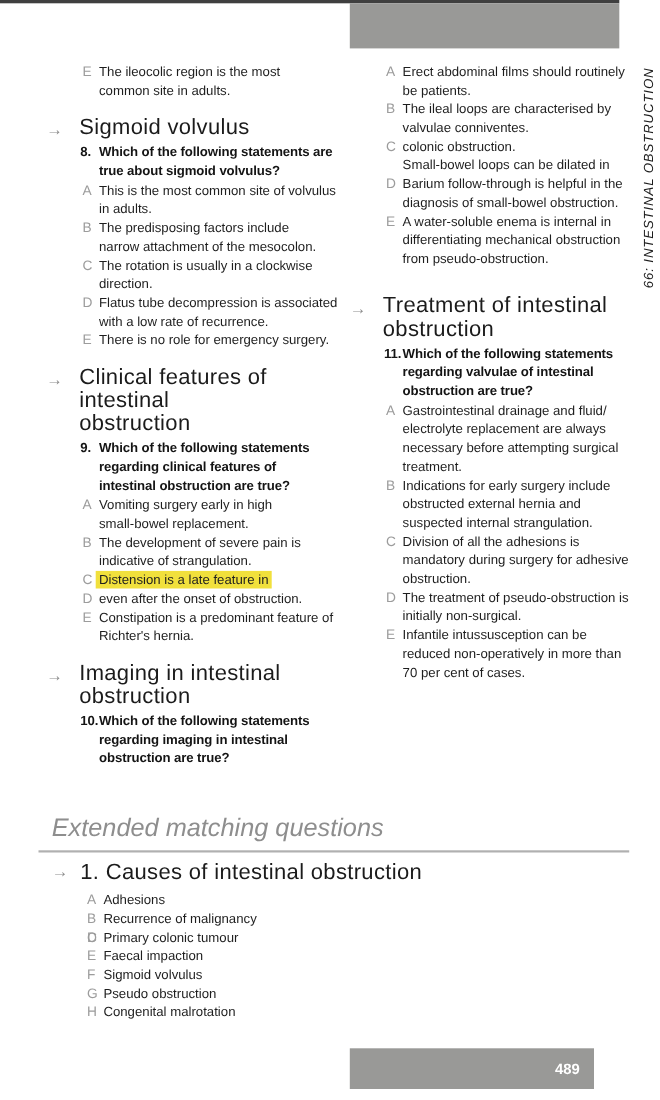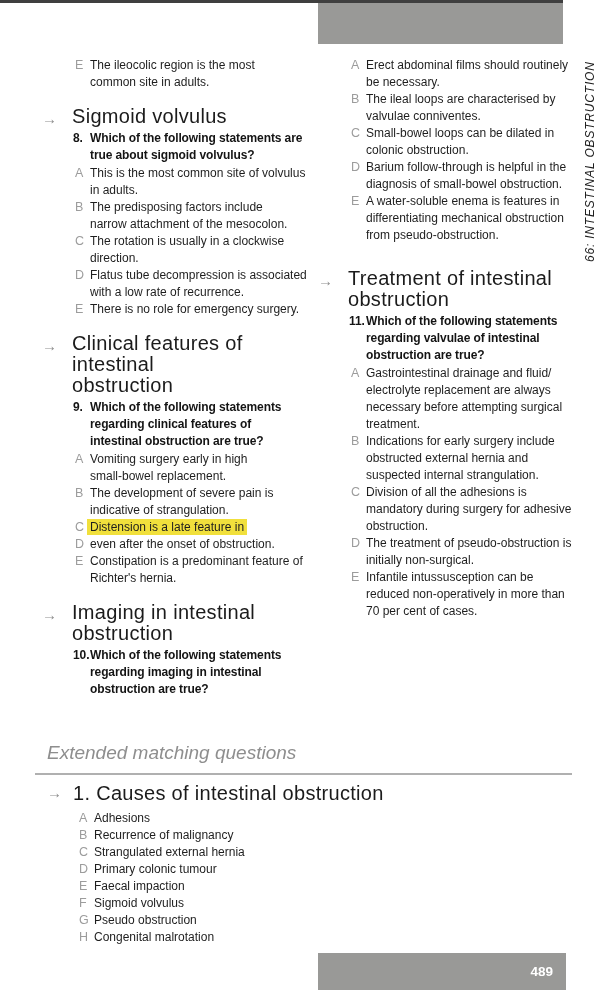--- a/index.html
+++ b/index.html
@@ -1,38 +1,38 @@
 <!DOCTYPE html>
 <html><head>
 <meta charset="utf-8">
 <style>
   html,body{margin:0;padding:0;background:#e8e8e8;}
   .page{position:relative;width:600px;height:1000px;background:#ffffff;overflow:hidden;
         font-family:"Liberation Sans",sans-serif;color:#1e1e1e;}
   .top-rule{position:absolute;left:0;top:0;width:563px;height:3px;background:#3f3f3f;}
   .header-bar{position:absolute;left:318px;top:3px;width:245px;height:41px;background:var(--bar);}
-  .footer-bar{position:absolute;left:318px;top:953px;width:248px;height:37px;background:var(--bar);text-align:right;}
+  .footer-bar{position:absolute;left:318px;top:953px;width:222px;height:37px;background:var(--bar);text-align:right;}
   .pagenum{color:#ffffff;font-weight:bold;font-size:13.5px;line-height:37px;padding-right:13px;display:inline-block;}
   .side-tab{position:absolute;top:56px;right:3px;height:212px;writing-mode:vertical-rl;transform:rotate(180deg);
             font-style:italic;font-size:12px;letter-spacing:.8px;color:#1c1c1c;text-align:center;white-space:nowrap;}
   .col{position:absolute;top:57px;width:272px;font-size:12px;line-height:17px;}
   #col-left{left:42px;}
   .col-right{left:318px;}
   .heading{position:relative;margin:15px 0 3px 30px;font-size:20px;line-height:21px;
            letter-spacing:.3px;color:#1b1b1b;font-weight:400;}
   .col-right .heading{margin-top:24px;}
   .arrow{color:#8f8f8f;font-weight:bold;font-size:15px;}
   .heading .arrow{position:absolute;left:-30px;top:2px;}
   .question{position:relative;padding-left:48px;font-weight:bold;letter-spacing:-.1px;margin:0 0 1px 0;color:#141414;}
   .qnum{position:absolute;left:31px;top:0;}
   .opt{position:relative;padding-left:48px;}
   .letter{position:absolute;left:33px;top:0;color:var(--letter);font-size:12.5px;}
   .hl{background:var(--hl);padding:1px 3px;margin:11px -3px;}
   .emq{position:absolute;left:35px;top:737px;width:537px;}
-  .emq-title{font-style:italic;font-size:19px;line-height:31px;color:var(--title);
+  .emq-title{font-style:italic;font-size:23px;line-height:31px;color:var(--title);
              padding:0 0 5px 12px;border-bottom:2px solid #b0b0b0;}
   .emq-heading{position:relative;margin:7px 0 5px 38px;font-size:20px;letter-spacing:.3px;color:#1b1b1b;}
   .emq-heading .arrow{position:absolute;left:-26px;top:2px;}
   .emq-opt{padding-left:59px;font-size:12px;line-height:17px;}
   .emq-opt .letter{left:44px;}
 </style>
 </head>
 <body>
 
 <div class="page" style="--bar: #999997; --hl: #f1e03c; --letter: #9c9c9c; --title: #8e8e8e;">
@@ -122,40 +122,40 @@
         <span class="qnum">10.</span>
         <div class="qline">Which of the following statements</div>
         <div class="qline">regarding imaging in intestinal</div>
         <div class="qline">obstruction are true?</div>
       </div>
     </div>
   <div class="col col-right" id="col-right">
       <div class="opt">
         <span class="letter">A</span>
         <div class="oline">Erect abdominal films should routinely</div>
-        <div class="oline">be necessary.</div>
+        <div class="oline">be patients.</div>
       </div>
       <div class="opt">
         <span class="letter">B</span>
         <div class="oline">The ileal loops are characterised by</div>
         <div class="oline">valvulae conniventes.</div>
       </div>
       <div class="opt">
         <span class="letter">C</span>
+        <div class="oline">colonic obstruction.</div>
         <div class="oline">Small-bowel loops can be dilated in</div>
-        <div class="oline">colonic obstruction.</div>
       </div>
       <div class="opt">
         <span class="letter">D</span>
         <div class="oline">Barium follow-through is helpful in the</div>
         <div class="oline">diagnosis of small-bowel obstruction.</div>
       </div>
       <div class="opt">
         <span class="letter">E</span>
-        <div class="oline">A water-soluble enema is features in</div>
+        <div class="oline">A water-soluble enema is internal in</div>
         <div class="oline">differentiating mechanical obstruction</div>
         <div class="oline">from pseudo-obstruction.</div>
       </div>
       <div class="heading">
         <span class="arrow">→</span>
         <div class="hline">Treatment of intestinal</div>
         <div class="hline">obstruction</div>
       </div>
       <div class="question">
         <span class="qnum">11.</span>
@@ -205,21 +205,20 @@
         <div class="opt emq-opt">
           <span class="letter">A</span>
           <div class="oline">Adhesions</div>
         </div>
         <div class="opt emq-opt">
           <span class="letter">B</span>
           <div class="oline">Recurrence of malignancy</div>
         </div>
         <div class="opt emq-opt">
           <span class="letter">C</span>
-          <div class="oline">Strangulated external hernia</div>
         </div>
         <div class="opt emq-opt">
           <span class="letter">D</span>
           <div class="oline">Primary colonic tumour</div>
         </div>
         <div class="opt emq-opt">
           <span class="letter">E</span>
           <div class="oline">Faecal impaction</div>
         </div>
         <div class="opt emq-opt">

